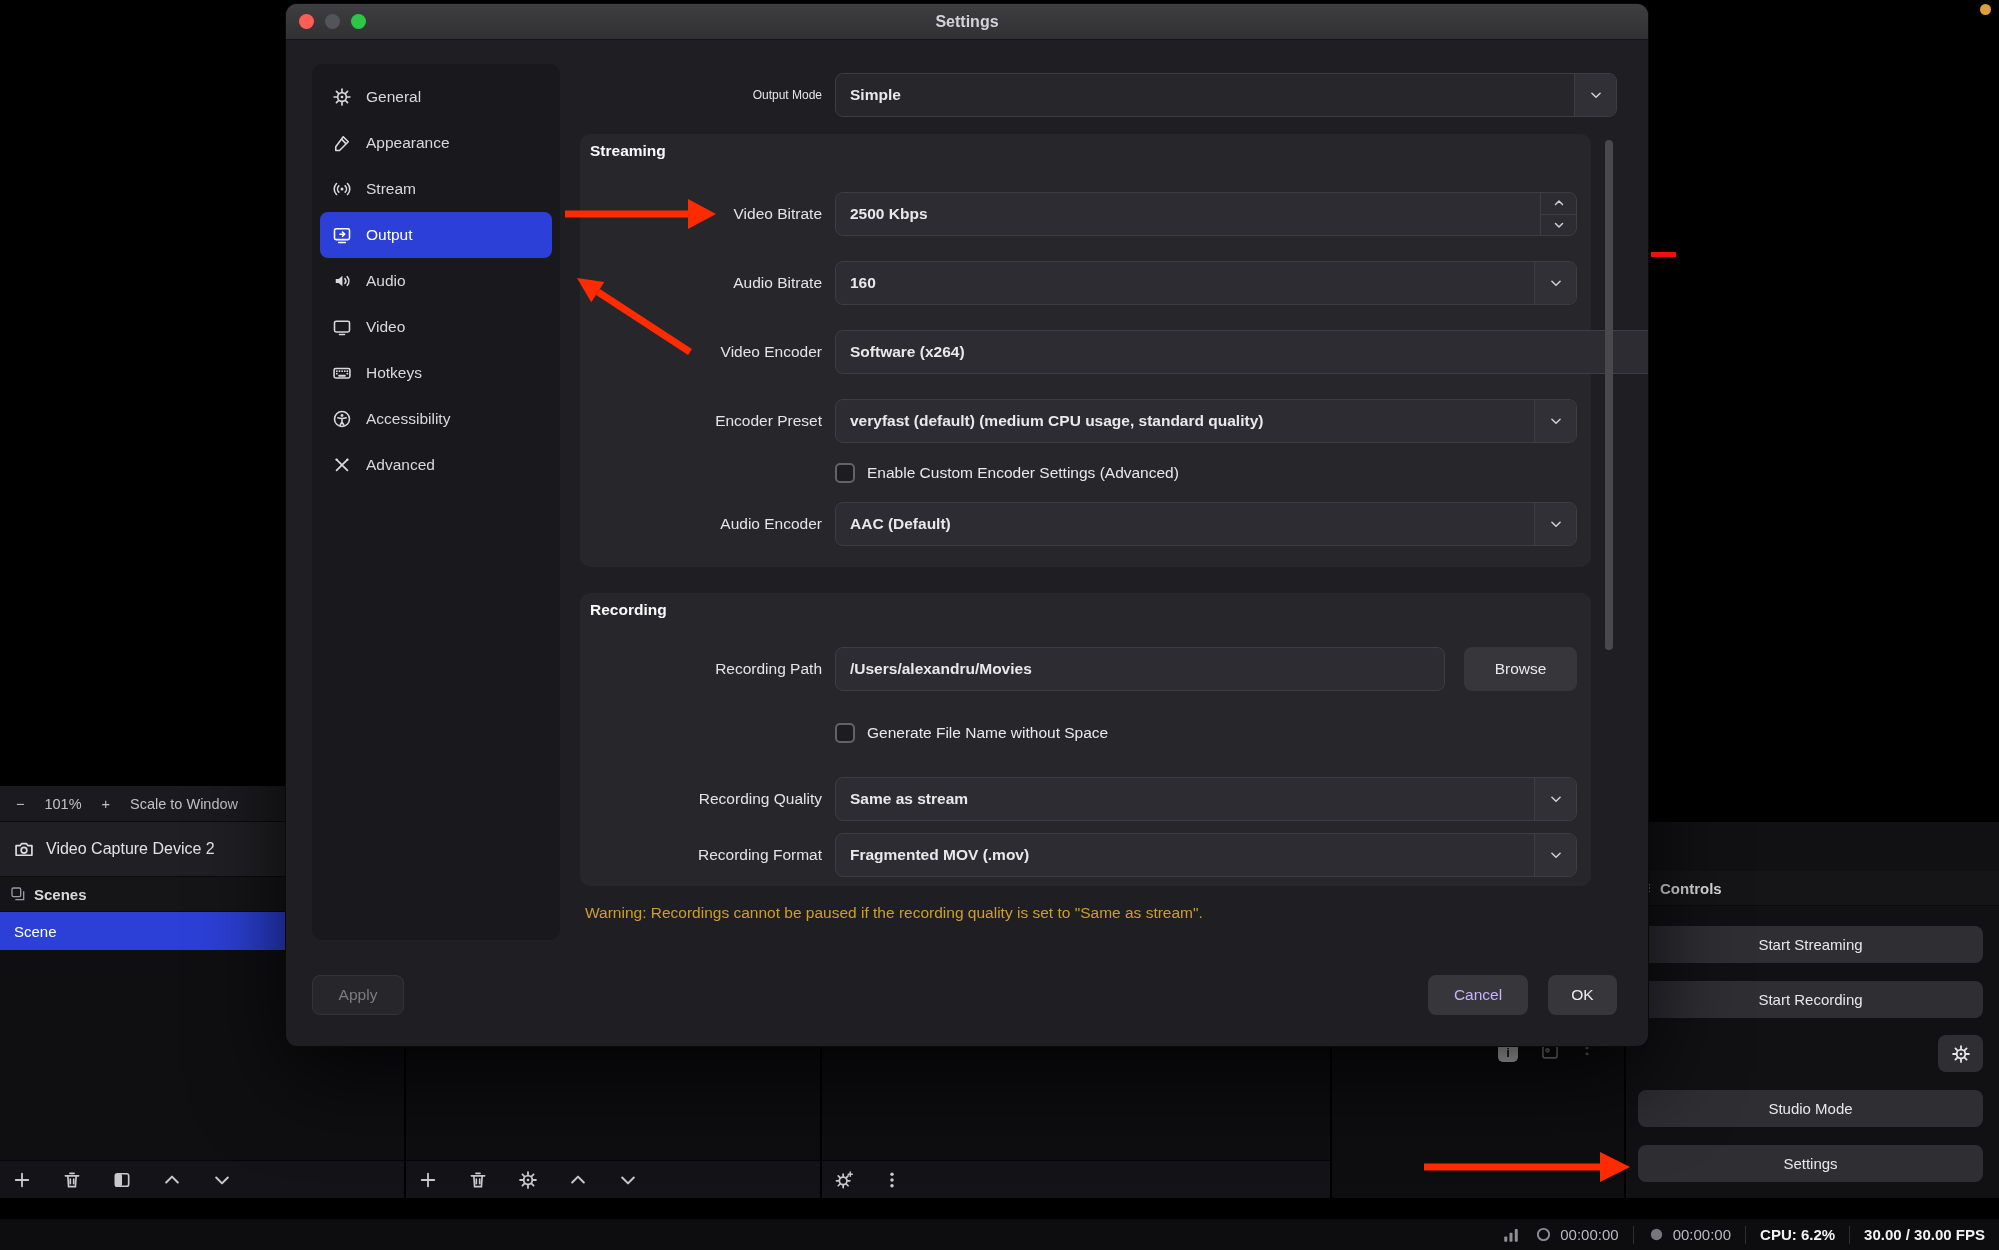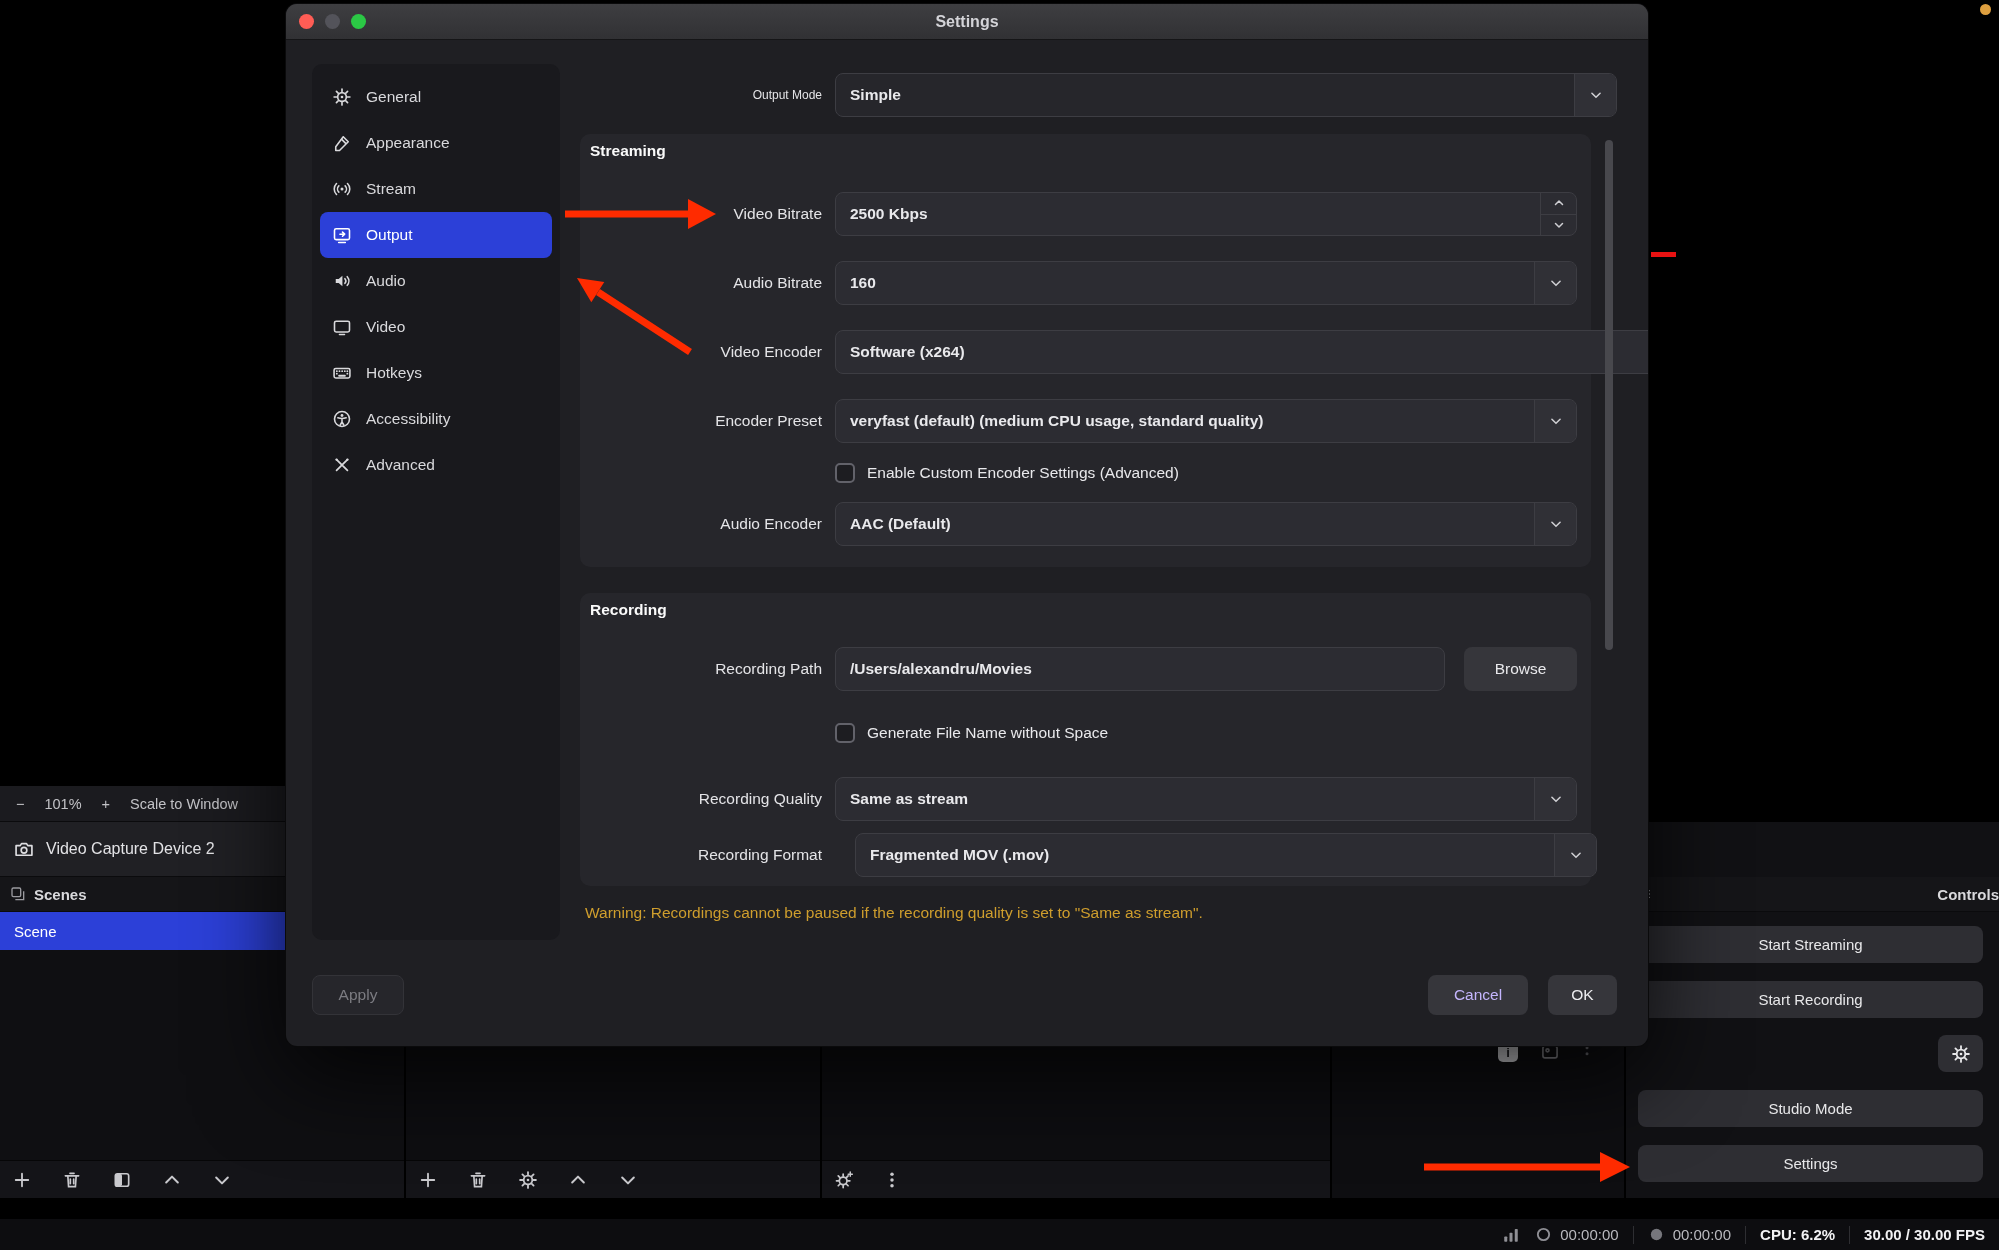--- a/index.html
+++ b/index.html
@@ -28,21 +28,21 @@
               display:flex; align-items:center; padding-left:14px; color:#fff; font-size:15px; }
   .dock-body { position:absolute; left:0; right:0; background:#0f0f12; }
   .tbar { position:absolute; left:0; right:0; bottom:0; height:38px; background:#141418;
           border-top:1px solid #060607; display:flex; align-items:center; padding-left:12px;
           gap:30px; color:#c9c9cd; }
   .ic20 { width:20px; height:20px; display:block; }
   .ic22 { width:22px; height:22px; display:block; }
   .ic16 { width:16px; height:16px; display:block; }
 
   
-  #ctrl-header { top:55px;justify-content:space-between; }
+  #ctrl-header { top:49px; }
   .ctl-btn { position:absolute; left:12px; width:345px; height:37px; background:#2e2e33;
              border-radius:8px; color:#e8e8ea; font-size:15px; display:flex; align-items:center;
              justify-content:center; cursor:default; }
   #btn-vcam { width:287px; }
   #btn-vcam-gear { left:312px; width:45px; display:flex; align-items:center; justify-content:center; }
 
   
   #trans-icons { position:absolute; left:166px; top:220px; display:flex; align-items:center; gap:22px; }
   .badge-info { width:20px; height:20px; background:#d8d8dc; color:#1d1d20; border-radius:5px;
                 font-size:13px; font-weight:bold; display:flex; align-items:center; justify-content:center; }
@@ -456,21 +456,21 @@
       <div class="combo" style="left:255px; top:184px; width:742px;">
         <div class="val">Same as stream</div>
         <div class="dd">
             <svg viewBox="0 0 24 24" fill="none" stroke="currentColor" stroke-width="2.6" stroke-linecap="round" stroke-linejoin="round">
               <path d="M5 9l7 7 7-7"></path>
             </svg>
           </div>
       </div>
 
       <div class="g-label" style="top:240px">Recording Format</div>
-      <div class="combo" style="left:255px; top:240px; width:742px;margin-left:20px;">
+      <div class="combo" style="left:255px; top:240px; width:742px;">
         <div class="val">Fragmented MOV (.mov)</div>
         <div class="dd">
             <svg viewBox="0 0 24 24" fill="none" stroke="currentColor" stroke-width="2.6" stroke-linecap="round" stroke-linejoin="round">
               <path d="M5 9l7 7 7-7"></path>
             </svg>
           </div>
       </div>
     </div>
 
     <div id="warning">Warning: Recordings cannot be paused if the recording quality is set to "Same as stream".</div>

